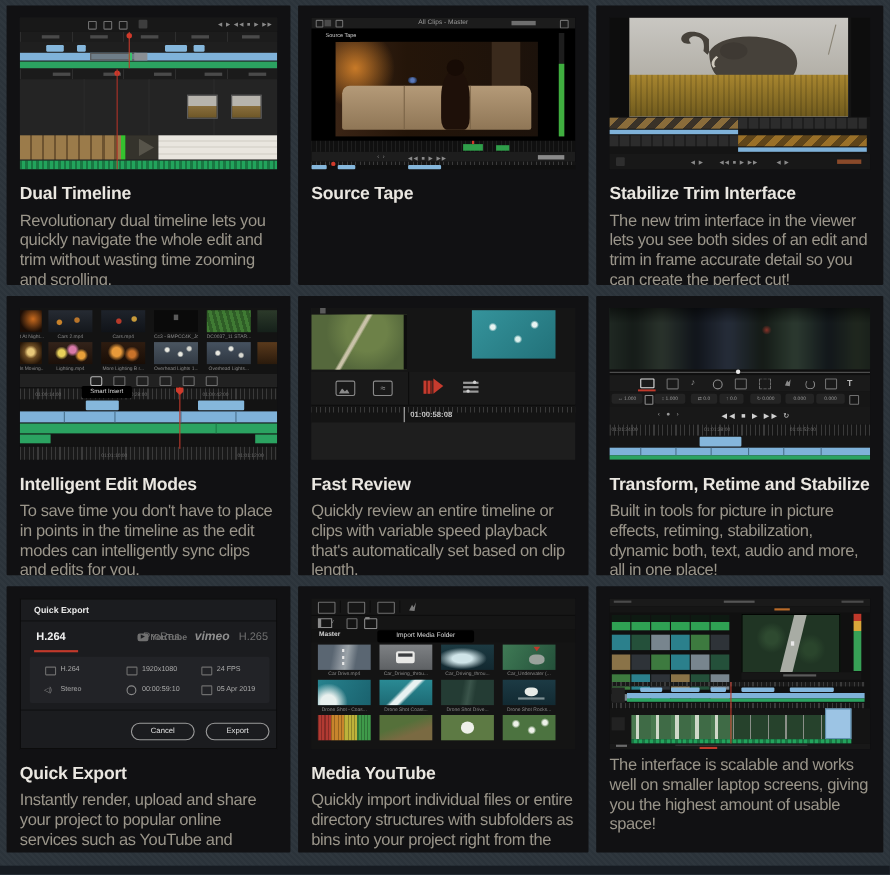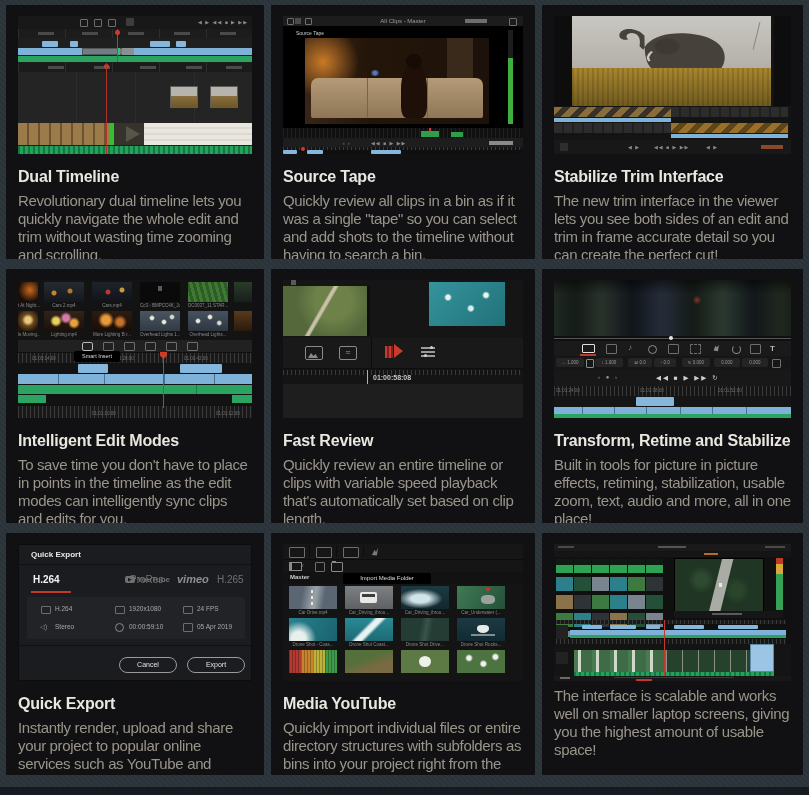--- a/index.html
+++ b/index.html
@@ -142,21 +142,20 @@
           <div class="a glyph" style="left:60px;top:2px;">‹ ›</div>
           <div class="a" style="right:10px;top:3px;width:24px;height:4px;background:#8a8a8a;"></div>
         </div>
         <div class="a tick-dense" style="left:0;top:131px;width:100%;height:3px;background-color:#141414;"></div>
         <div class="a" style="left:18px;top:131px;width:4px;height:4px;border-radius:50%;background:#d03a2b;z-index:3;"></div>
         <div class="a blueclip" style="left:0;top:134px;width:14px;height:4px;"></div>
         <div class="a blueclip" style="left:24px;top:134px;width:16px;height:4px;"></div>
         <div class="a blueclip" style="left:88px;top:134px;width:30px;height:4px;"></div>
       </div>
       <h3>Source Tape</h3>
-      <p>Quickly review all clips in a bin as if it was a single "tape" so you can select and add shots to the timeline without having to search a bin.</p>
     </div>
 
     <div class="card">
       <div class="thumb" style="background:#141414;">
         <div class="a" style="left:18px;top:0;width:199px;height:90px;overflow:hidden;background:linear-gradient(#c9c7c2,#b3b0a8 58%);">
           <svg class="a" style="left:30px;top:4px;width:150px;height:70px;" viewBox="0 0 120 80" preserveAspectRatio="none">
             <path d="M34 18 C28 8 16 8 14 16 C13 21 17 24 21 22 C18 19 20 14 25 15 C30 16 31 23 30 30 L33 34 C36 24 44 18 54 16 C70 13 90 18 96 32 C101 44 97 58 88 64 L87 78 L79 78 L78 66 L60 66 L59 78 L50 78 L49 64 C41 60 36 52 35 42 C34 36 34 26 34 18 Z" fill="#46413a"></path>
             <ellipse cx="52" cy="30" rx="10" ry="9" fill="#3e3933"></ellipse>
             <path d="M40 36 q-5 6 -2 11" stroke="#cfc9bd" stroke-width="2" fill="none"></path>
           </svg>
@@ -335,21 +334,21 @@
           <div class="a" style="left:28px;top:0;width:1px;height:100%;background:#49708c;"></div>
           <div class="a" style="left:60px;top:0;width:1px;height:100%;background:#49708c;"></div>
           <div class="a" style="left:92px;top:0;width:1px;height:100%;background:#49708c;"></div>
           <div class="a" style="left:126px;top:0;width:1px;height:100%;background:#49708c;"></div>
           <div class="a" style="left:158px;top:0;width:1px;height:100%;background:#49708c;"></div>
           <div class="a" style="left:192px;top:0;width:1px;height:100%;background:#49708c;"></div>
         </div>
         <div class="a green" style="left:0;top:134px;width:100%;height:4px;"></div>
       </div>
       <h3>Transform, Retime and Stabilize</h3>
-      <p>Built in tools for picture in picture effects, retiming, stabilization, usable zoom, text, audio and more, all in one place!</p>
+      <p>Built in tools for picture in picture effects, retiming, stabilization, dynamic both, text, audio and more, all in one place!</p>
     </div>
 
     <div class="card row3">
       <div class="thumb" style="background:#1b1c1f;border:1px solid #0c0c0c;box-sizing:border-box;">
         <div class="a" style="left:12px;top:5px;font-size:8px;font-weight:700;color:#e8e8e8;">Quick Export</div>
         <div class="a" style="left:0;top:19px;width:100%;height:1px;background:#101012;"></div>
         <div class="a" style="left:0;top:20px;width:100%;height:29px;">
           <span class="a" style="left:14px;top:9px;font-size:10px;font-weight:700;color:#f2f2f2;">H.264</span>
           <span class="a" style="left:64px;top:9px;font-size:10px;color:#707070;padding-left:47px;">ProRes</span>
           <span class="a" style="left:106px;top:11px;width:10px;height:7px;background:#707070;border-radius:2px;color:#1b1c1f;font-size:5px;line-height:7px;text-align:center;">▶</span>

